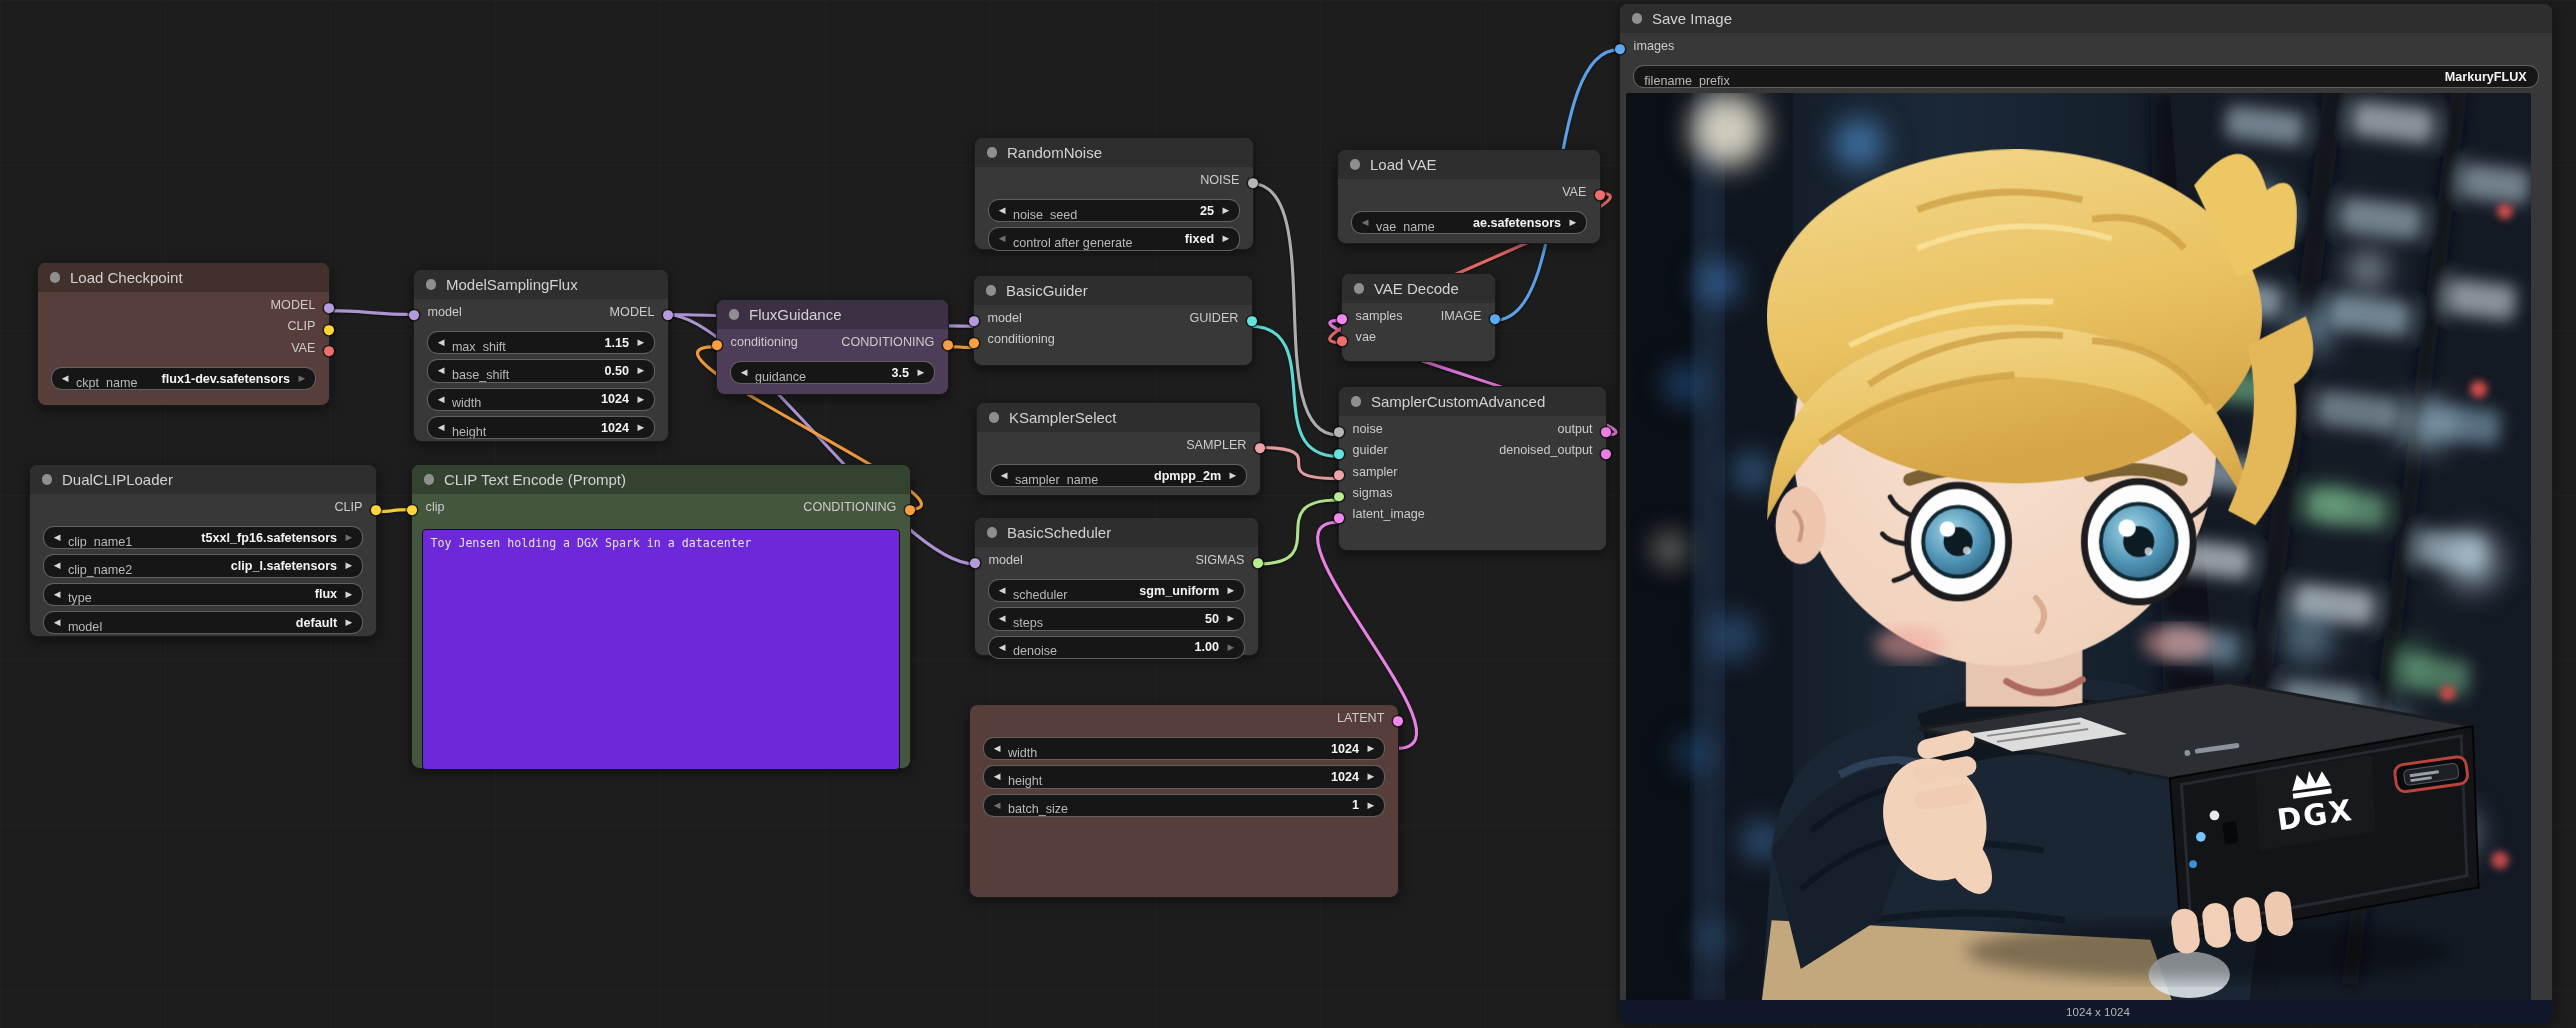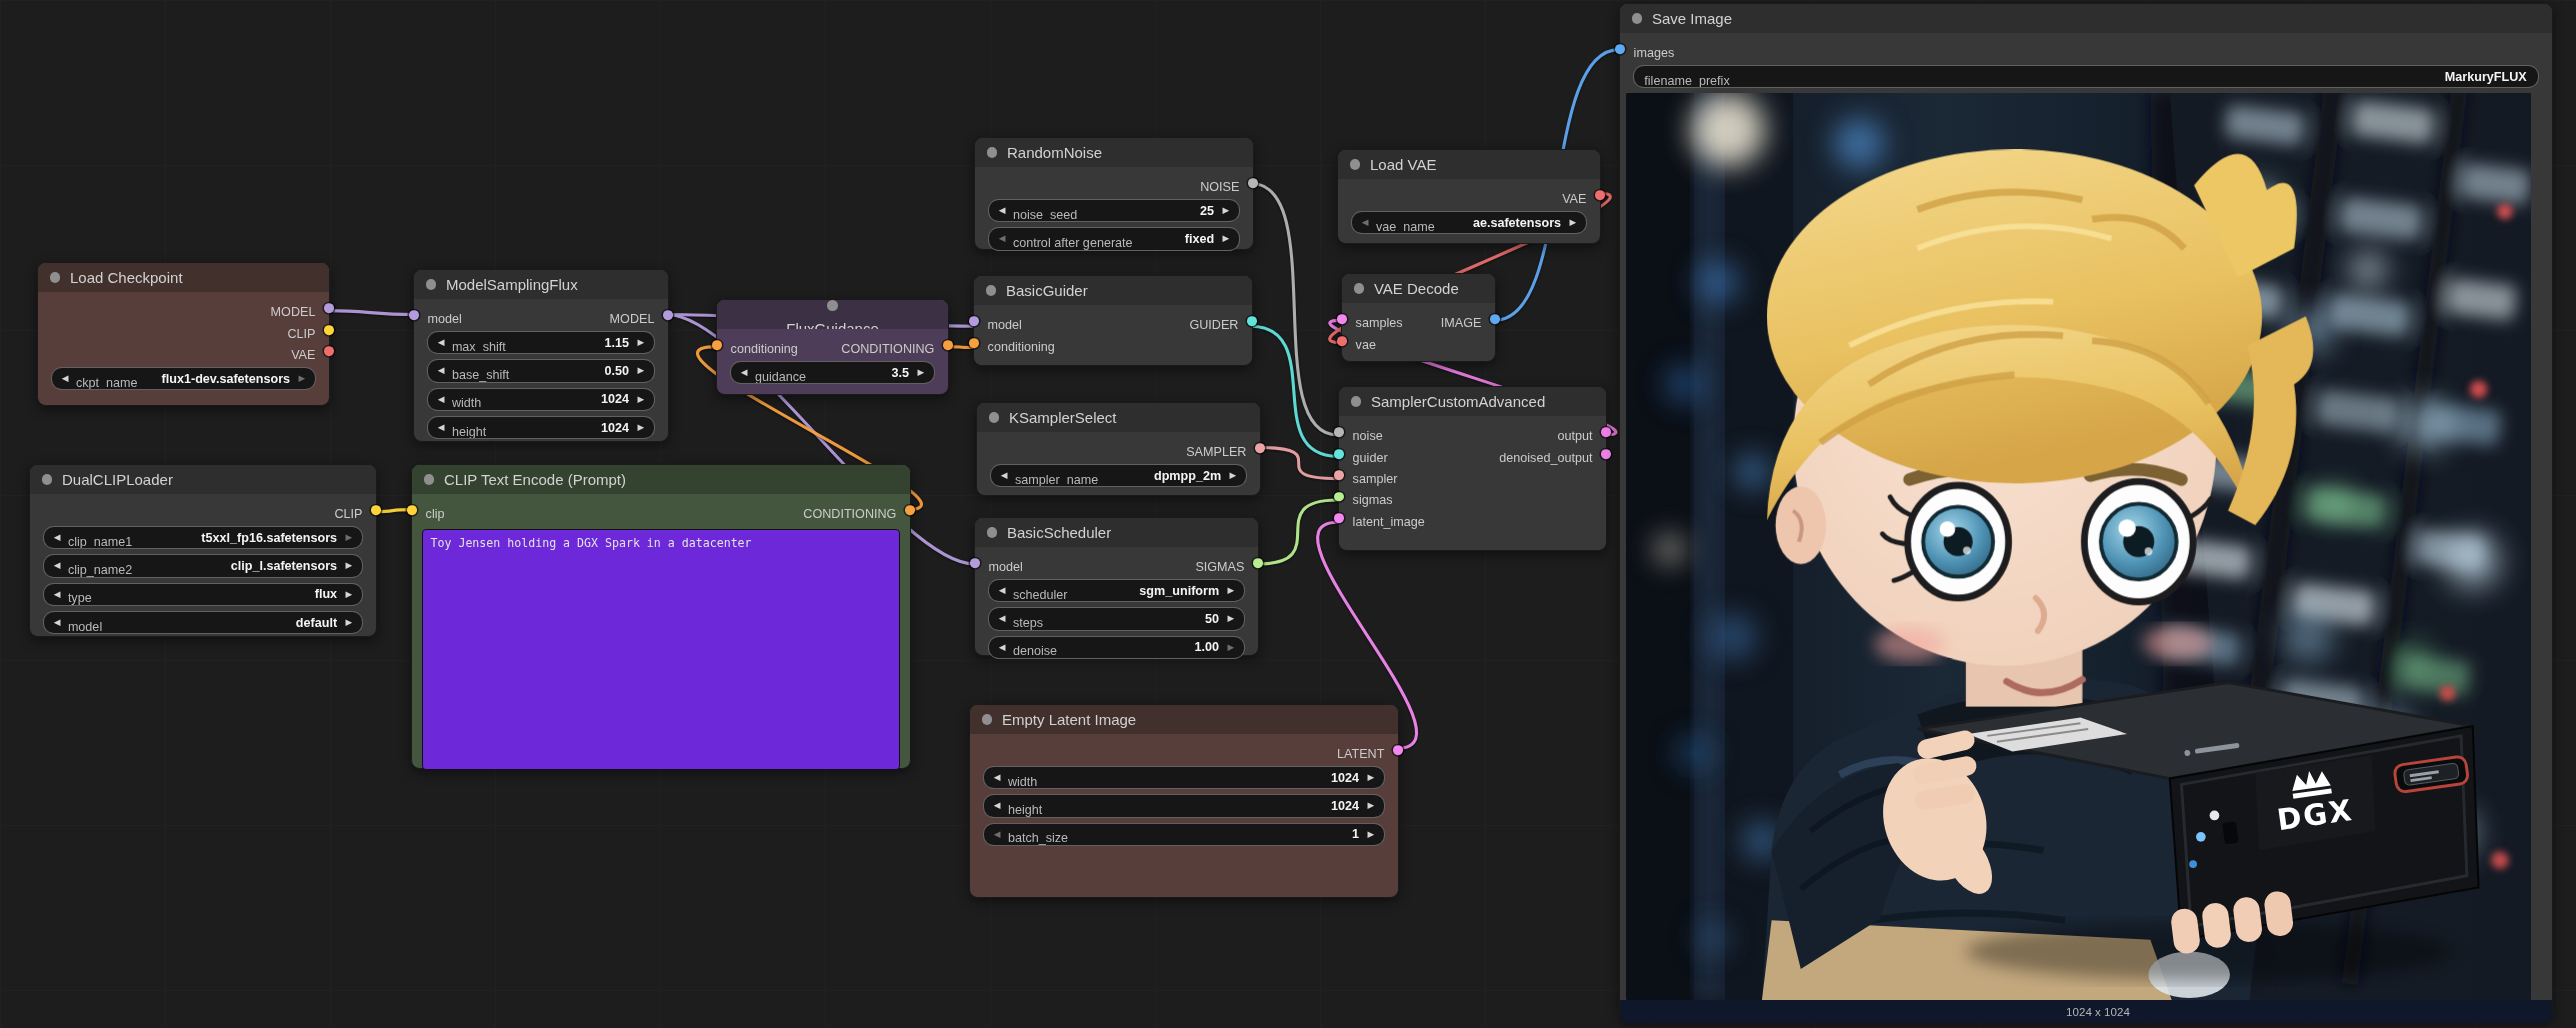--- a/index.html
+++ b/index.html
@@ -13,25 +13,25 @@
   .wires{position:absolute;left:0;top:0;z-index:1;pointer-events:none;}
   .wires path{fill:none;stroke-width:3.2px;stroke-linecap:round;opacity:.95;filter:drop-shadow(0 1px 1px rgba(0,0,0,.55));}
   .node{position:absolute;z-index:2;border-radius:8.7px;background:#383838;border:1px solid #1a1a1a;
         box-shadow:0 3.9px 11.6px rgba(0,0,0,.45);color:#c7c7c7;font-size:12.6px;}
   .node.brown{background:#573e3a;}
   .node.purple{background:#4e3d58;}
   .node.green{background:#45563f;}
   .nh{height:29px;border-radius:7.8px 7.8px 0 0;background:#2e2e2e;display:flex;align-items:center;gap:9.7px;
       padding:0 11.6px;color:#d2d2d2;font-size:15px;white-space:nowrap;overflow:hidden;}
   .brown .nh{background:#42302d;}
-  .purple .nh{background:#3c3044;flex-direction:column;}
+  .purple .nh{background:#3c3044;}
   .green .nh{background:#344230;}
   .cdot{width:10.7px;height:10.7px;border-radius:50%;background:#8f8f8f;flex:0 0 auto;}
   .slots{padding-top:5.8px;}
-  .row{position:relative;height:21.4px;display:flex;align-items:flex-end;padding:0 13.6px;font-size:12.6px;}
+  .row{position:relative;height:21.4px;display:flex;align-items:flex-start;padding:0 13.6px;font-size:12.6px;}
   .row .sin{color:#cbcbcb;}
   .row .sout{margin-left:auto;color:#cbcbcb;}
   .dot{position:absolute;top:50%;width:9.7px;height:9.7px;border-radius:50%;transform:translateY(-50%);
        background:#999;box-shadow:0 0 0 1.5px rgba(0,0,0,.55);}
   .dot.din{left:-4.9px;}
   .dot.dout{right:-4.9px;}
   .widget{height:21.4px;margin:4.9px 12.6px 0;border:1px solid rgba(160,160,160,.55);border-radius:10.7px;
           background:#161616;display:flex;align-items:center;padding:0 6.8px;font-size:12.6px;white-space:nowrap;overflow:hidden;}
   .arrow{flex:0 0 13.6px;color:#d6d6d6;font-size:8.7px;text-align:center;line-height:21.4px;}
   .arrow.dim{color:#6f6f6f;}
@@ -294,24 +294,20 @@
   </div>
   <div class="widget">
     <span class="arrow">◀</span>
     <span class="wlabel">denoise</span>
     <span class="wvalue">1.00</span>
     <span class="arrow dim">▶</span>
   </div>
 </div>
 
 <div class="node brown" style="left:969px;top:704px;width:428px;height:192px">
-  <div class="nh">
-    <span class="cdot"></span>
-    <span>Empty Latent Image</span>
-  </div>
   <div class="slots">
     <div class="row">
       <span class="sout">LATENT</span>
       <span class="dot dout" style="background: rgb(242, 135, 239);"></span>
     </div>
   </div>
   <div class="widget">
     <span class="arrow">◀</span>
     <span class="wlabel">width</span>
     <span class="wvalue">1024</span>

